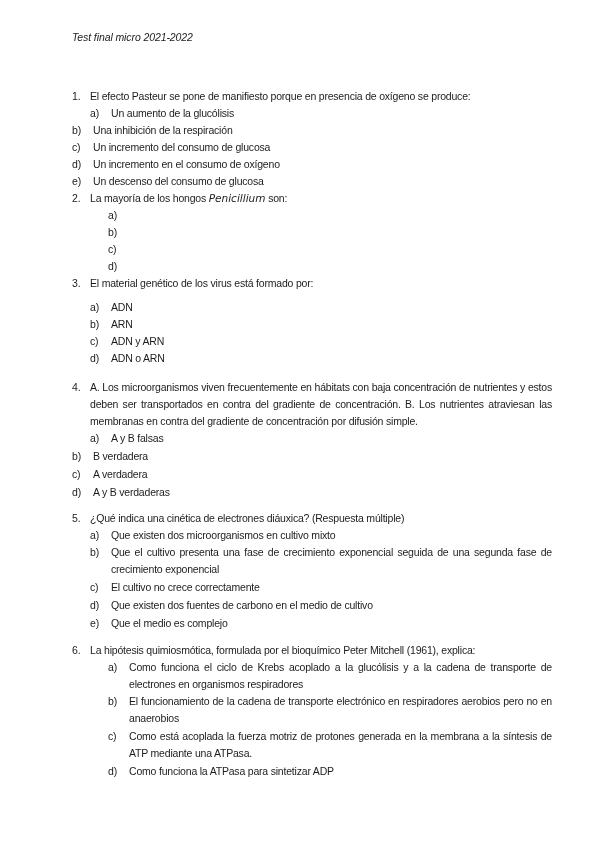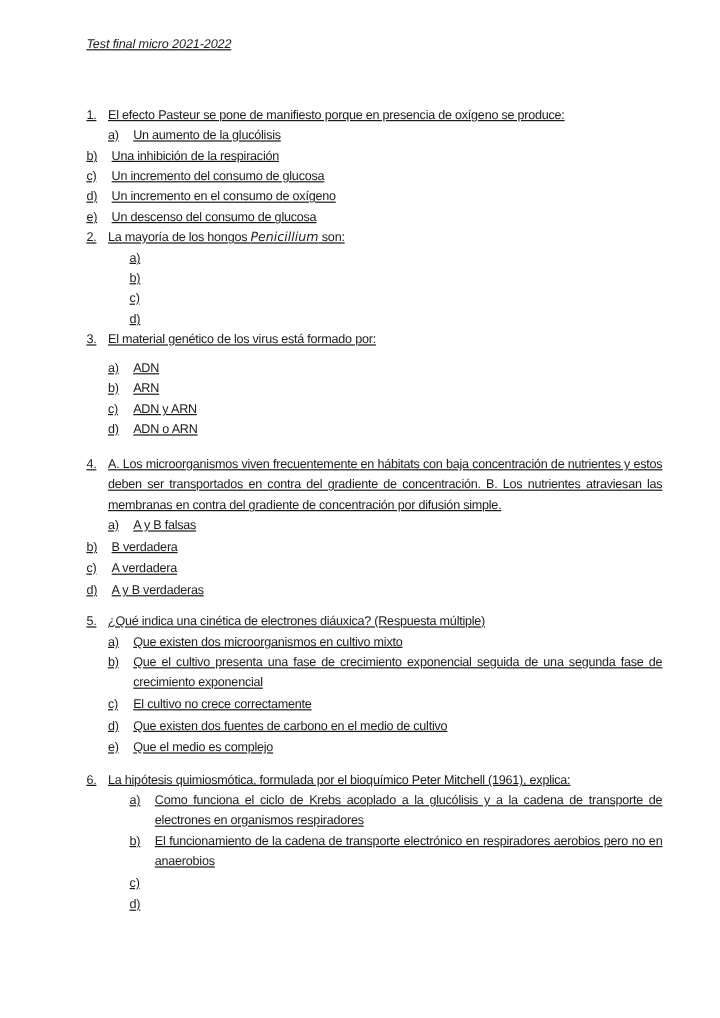--- a/index.html
+++ b/index.html
@@ -10,21 +10,20 @@
   .page {
     position: relative;
     box-sizing: border-box;
     width: 600px;
     height: 848px;
     background: #ffffff;
     color: #1c1c1c;
     font-family: "Liberation Sans", sans-serif;
     padding: 31px 48px 0 72px;
     overflow: hidden;
-    text-decoration: underline;
   }
   .doc-title {
     font-size: 10.5px;
     font-style: italic;
     letter-spacing: -0.1px;
     margin-bottom: 45px;
   }
   .q-row {
     display: flex;
     font-size: 10.5px;
@@ -167,18 +166,20 @@
       <div class="q-row option lvl2">
         <span class="marker">a)</span>
         <span class="txt">Como funciona el ciclo de Krebs acoplado a la glucólisis y a la cadena de transporte de electrones en organismos respiradores</span>
       </div>
       <div class="q-row option lvl2">
         <span class="marker">b)</span>
         <span class="txt">El funcionamiento de la cadena de transporte electrónico en respiradores aerobios pero no en anaerobios</span>
       </div>
       <div class="q-row option lvl2" style="margin-top: 1px;">
         <span class="marker">c)</span>
+        <span class="txt">Como está acoplada la fuerza motriz de protones generada en la membrana a la síntesis de ATP mediante una ATPasa.</span>
       </div>
       <div class="q-row option lvl2" style="margin-top: 1px;">
         <span class="marker">d)</span>
+        <span class="txt">Como funciona la ATPasa para sintetizar ADP</span>
       </div>
     </div>
 </div>
 
 </body></html>

